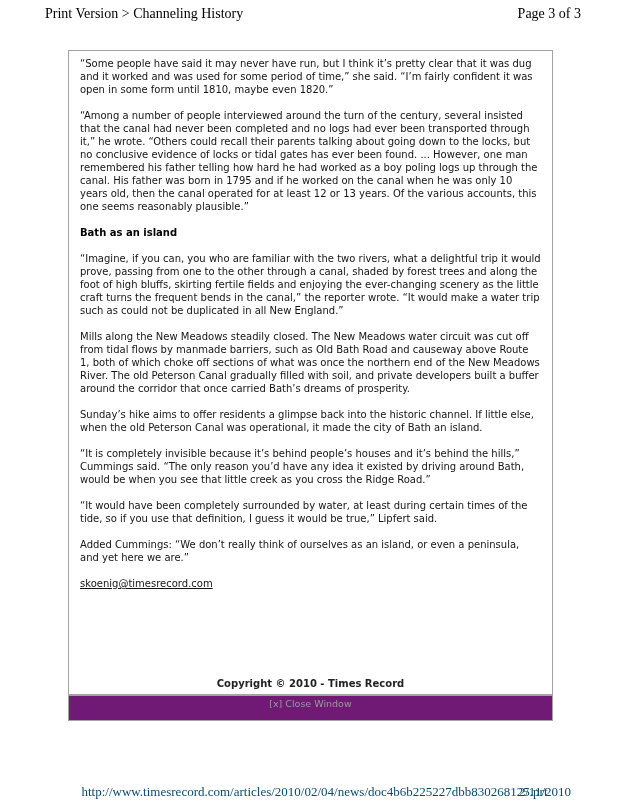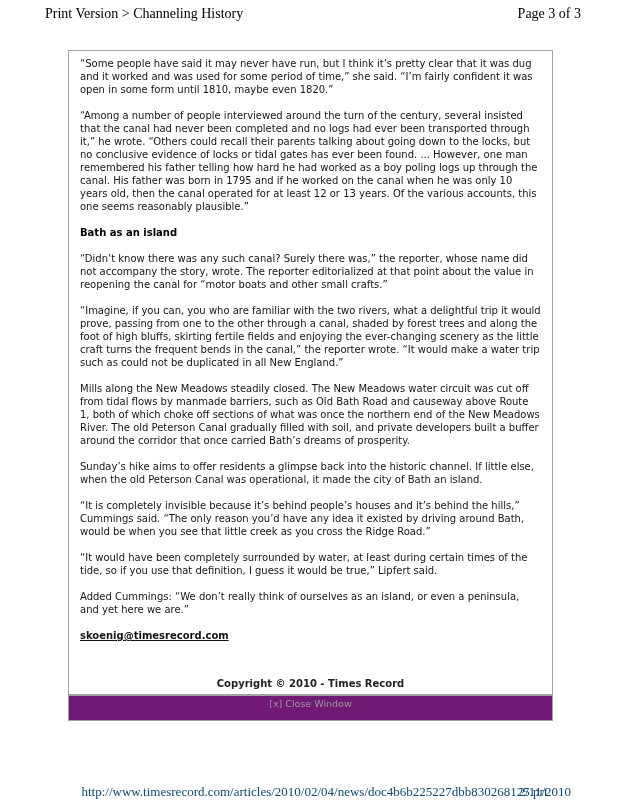--- a/index.html
+++ b/index.html
@@ -20,21 +20,21 @@
     padding:6px 11px 0 11px;
     font-size:10px; line-height:13px; color:#141414;
   }
   .article-box p { margin:0 0 13px 0; }
   .article-box h3 {
     margin:11px 0 13px 0; font-size:10px; line-height:13px;
     font-weight:bold; color:#000;
   }
   .email-link {
     display:inline-block; margin:0 0 22px 0;
-    color:#141414; text-decoration:underline; cursor:pointer;font-weight:bold;
+    color:#141414; text-decoration:underline; cursor:pointer;
   }
   .copyright {
     position:absolute; bottom:4px; left:0; right:0;
     text-align:center; font-size:10px; font-weight:bold; color:#222;
   }
   .close-bar {
     position:absolute; left:68px; top:695px; width:485px; height:26px;
     border:1px solid #a3a3a3; box-sizing:border-box;
     text-align:center; font-size:9.5px; line-height:16px;
     color:#9a9a9a; cursor:pointer; background:#701a75;
@@ -52,21 +52,20 @@
 <div class="print-header">
   <span>Print Version &gt; Channeling History</span>
   <span>Page 3 of 3</span>
 </div>
 
 <div class="article-box">
   <div>
       <p>“Some people have said it may never have run, but I think it’s pretty clear that it was dug and it worked and was used for some period of time,” she said. “I’m fairly confident it was open in some form until 1810, maybe even 1820.”</p>
       <p>“Among a number of people interviewed around the turn of the century, several insisted that the canal had never been completed and no logs had ever been transported through it,” he wrote. “Others could recall their parents talking about going down to the locks, but no conclusive evidence of locks or tidal gates has ever been found. ... However, one man remembered his father telling how hard he had worked as a boy poling logs up through the canal. His father was born in 1795 and if he worked on the canal when he was only 10 years old, then the canal operated for at least 12 or 13 years. Of the various accounts, this one seems reasonably plausible.”</p>
       <h3>Bath as an island</h3>
-      <p>“Didn’t know there was any such canal? Surely there was,” the reporter, whose name did not accompany the story, wrote. The reporter editorialized at that point about the value in reopening the canal for “motor boats and other small crafts.”</p>
       <p>“Imagine, if you can, you who are familiar with the two rivers, what a delightful trip it would prove, passing from one to the other through a canal, shaded by forest trees and along the foot of high bluffs, skirting fertile fields and enjoying the ever-changing scenery as the little craft turns the frequent bends in the canal,” the reporter wrote. “It would make a water trip such as could not be duplicated in all New England.”</p>
       <p>Mills along the New Meadows steadily closed. The New Meadows water circuit was cut off from tidal flows by manmade barriers, such as Old Bath Road and causeway above Route 1, both of which choke off sections of what was once the northern end of the New Meadows River. The old Peterson Canal gradually filled with soil, and private developers built a buffer around the corridor that once carried Bath’s dreams of prosperity.</p>
       <p>Sunday’s hike aims to offer residents a glimpse back into the historic channel. If little else, when the old Peterson Canal was operational, it made the city of Bath an island.</p>
       <p>“It is completely invisible because it’s behind people’s houses and it’s behind the hills,” Cummings said. “The only reason you’d have any idea it existed by driving around Bath, would be when you see that little creek as you cross the Ridge Road.”</p>
       <p>“It would have been completely surrounded by water, at least during certain times of the tide, so if you use that definition, I guess it would be true,” Lipfert said.</p>
       <p>Added Cummings: “We don’t really think of ourselves as an island, or even a peninsula, and yet here we are.”</p>
     </div>
   <a class="email-link">skoenig@timesrecord.com</a>
   <div class="copyright">Copyright © 2010 - Times Record</div>
 </div>

